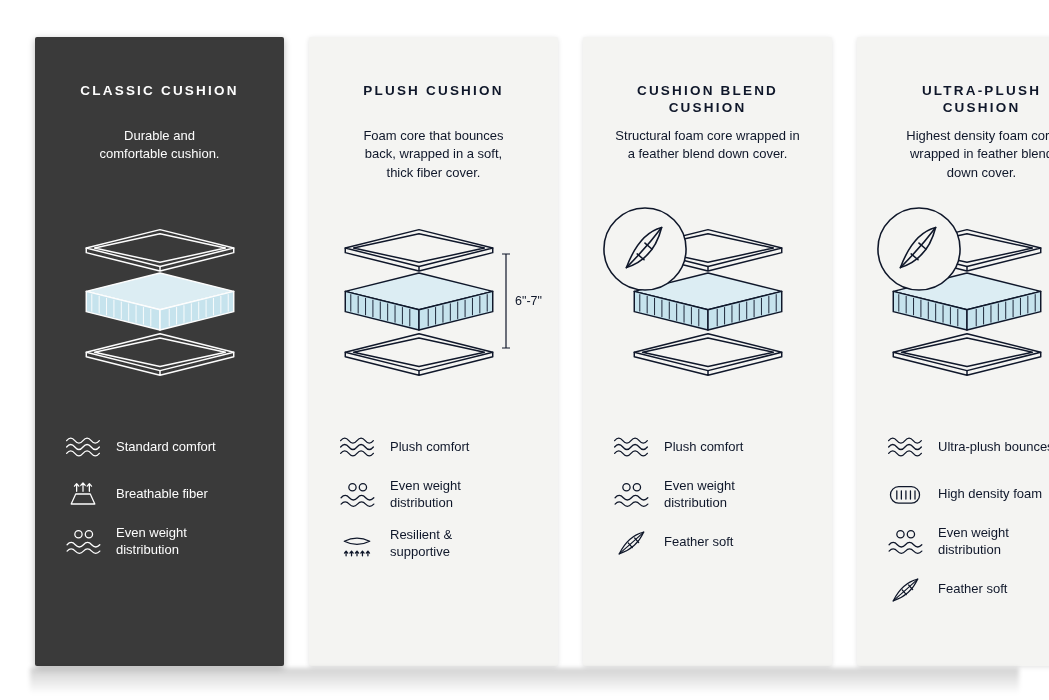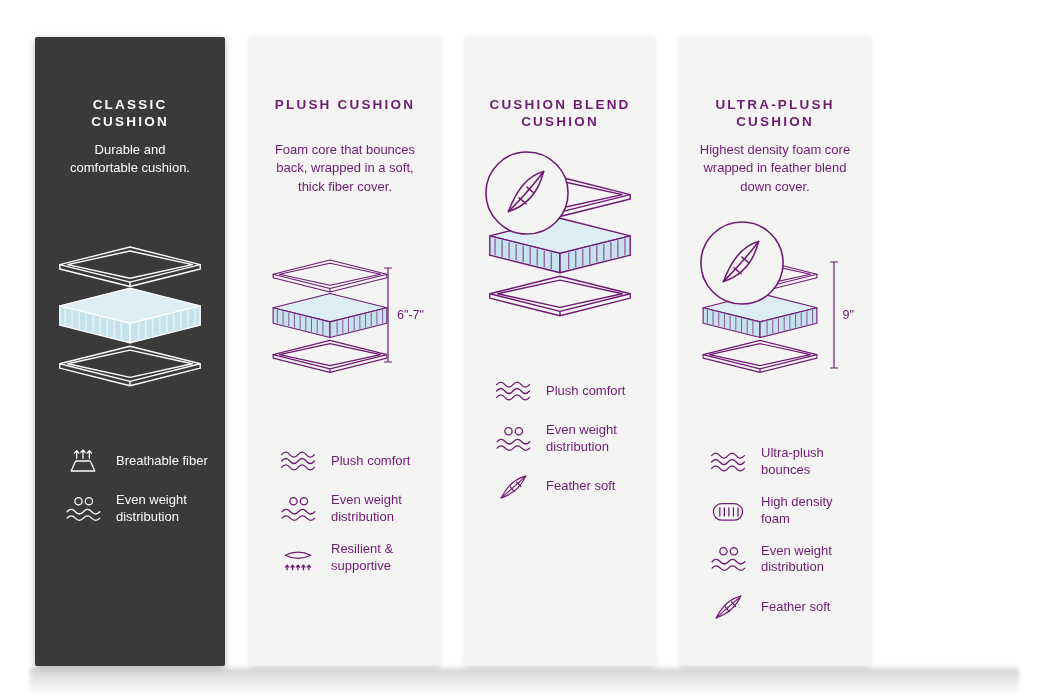--- a/index.html
+++ b/index.html
@@ -3,25 +3,25 @@
 <meta charset="utf-8">
 <style>
   html,body { margin:0; padding:0; }
   body {
     width:1049px; height:700px; background:#ffffff; position:relative; overflow:hidden;
     font-family:"Liberation Sans", sans-serif; color:#3c3c3c;
   }
   .board { display:flex; gap:25px; padding:37px 35px 0 35px; }
 
   .panel {
-    width:190px; height:629px; box-sizing:border-box; padding:60px 16px 0 16px;
+    width:249px; height:629px; box-sizing:border-box; padding:46px 16px 0 16px;
     border-radius:2px; flex:0 0 auto;
   }
   .panel--dark  { background:#3a3a3a; color:#fdfdfd; box-shadow:0 2px 7px rgba(0,0,0,0.28); --panel-bg:#3a3a3a; }
-  .panel--light { background:#f4f4f2; color:#701a75; box-shadow:0 1px 5px rgba(0,0,0,0.12); --panel-bg:#f4f4f2; }
+  .panel--light { background:#f4f4f2; color:#0f172a; box-shadow:0 1px 5px rgba(0,0,0,0.12); --panel-bg:#f4f4f2; }
 
   .panel-title {
     font-size:13.5px; font-weight:bold; letter-spacing:2.2px; text-align:center;
     line-height:1.25; min-height:34px; margin:0 0 10px 0; white-space:pre-line;
   }
   .panel-desc {
     font-size:13px; line-height:1.42; text-align:center; min-height:64px;
     margin:7px auto 6px auto; max-width:192px; white-space:pre-line;
   }
 
@@ -171,20 +171,26 @@
     <p class="panel-desc">Durable and
 comfortable cushion.</p>
     <div class="illustration">
       <svg class="cushion-svg" viewBox="0 0 180 166">
           <use href="#cushion"></use>
         </svg>
     </div>
     <ul class="features">
       <li class="feature">
         <svg class="f-icon" viewBox="0 0 44 32">
+            <use href="#icon-waves"></use>
+          </svg>
+        <span class="f-label">Standard comfort</span>
+      </li>
+      <li class="feature">
+        <svg class="f-icon" viewBox="0 0 44 32">
             <use href="#icon-breathable"></use>
           </svg>
         <span class="f-label">Breathable fiber</span>
       </li>
       <li class="feature">
         <svg class="f-icon" viewBox="0 0 44 32">
             <use href="#icon-even-weight"></use>
           </svg>
         <span class="f-label">Even weight distribution</span>
       </li>
@@ -225,20 +231,22 @@
             <use href="#icon-resilient"></use>
           </svg>
         <span class="f-label">Resilient &amp; supportive</span>
       </li>
     </ul>
   </section>
 
   <section class="panel panel--light">
     <h2 class="panel-title">CUSHION BLEND
 CUSHION</h2>
+    <p class="panel-desc">Structural foam core wrapped in
+a feather blend down cover.</p>
     <div class="illustration">
       <svg class="cushion-svg" viewBox="0 0 180 166">
           <use href="#cushion"></use>
         </svg>
       <svg class="badge-svg" viewBox="0 0 90 90">
           <use href="#feather-badge"></use>
         </svg>
     </div>
     <ul class="features">
       <li class="feature">

